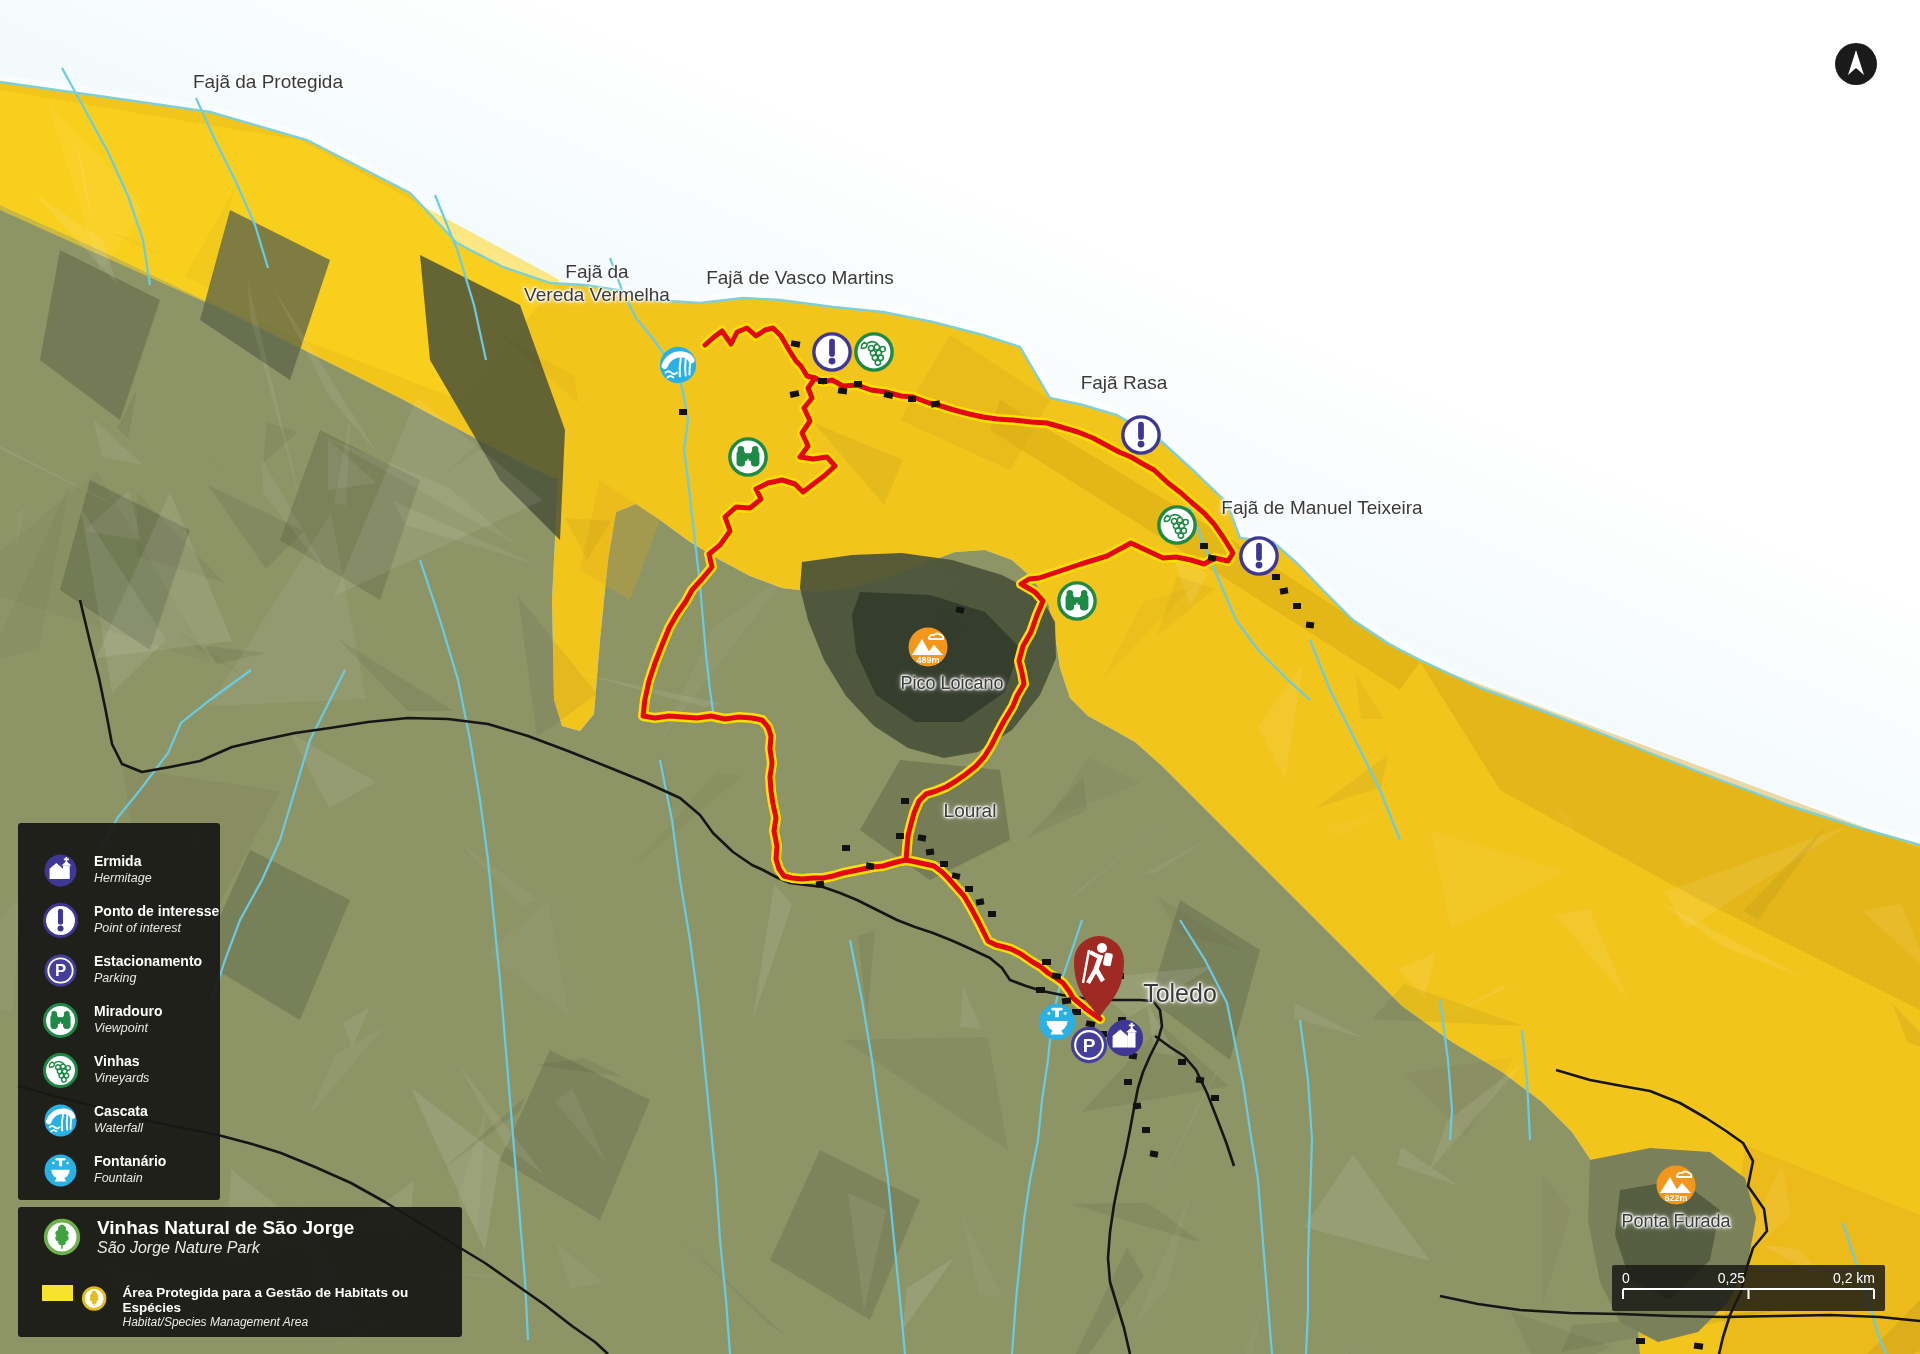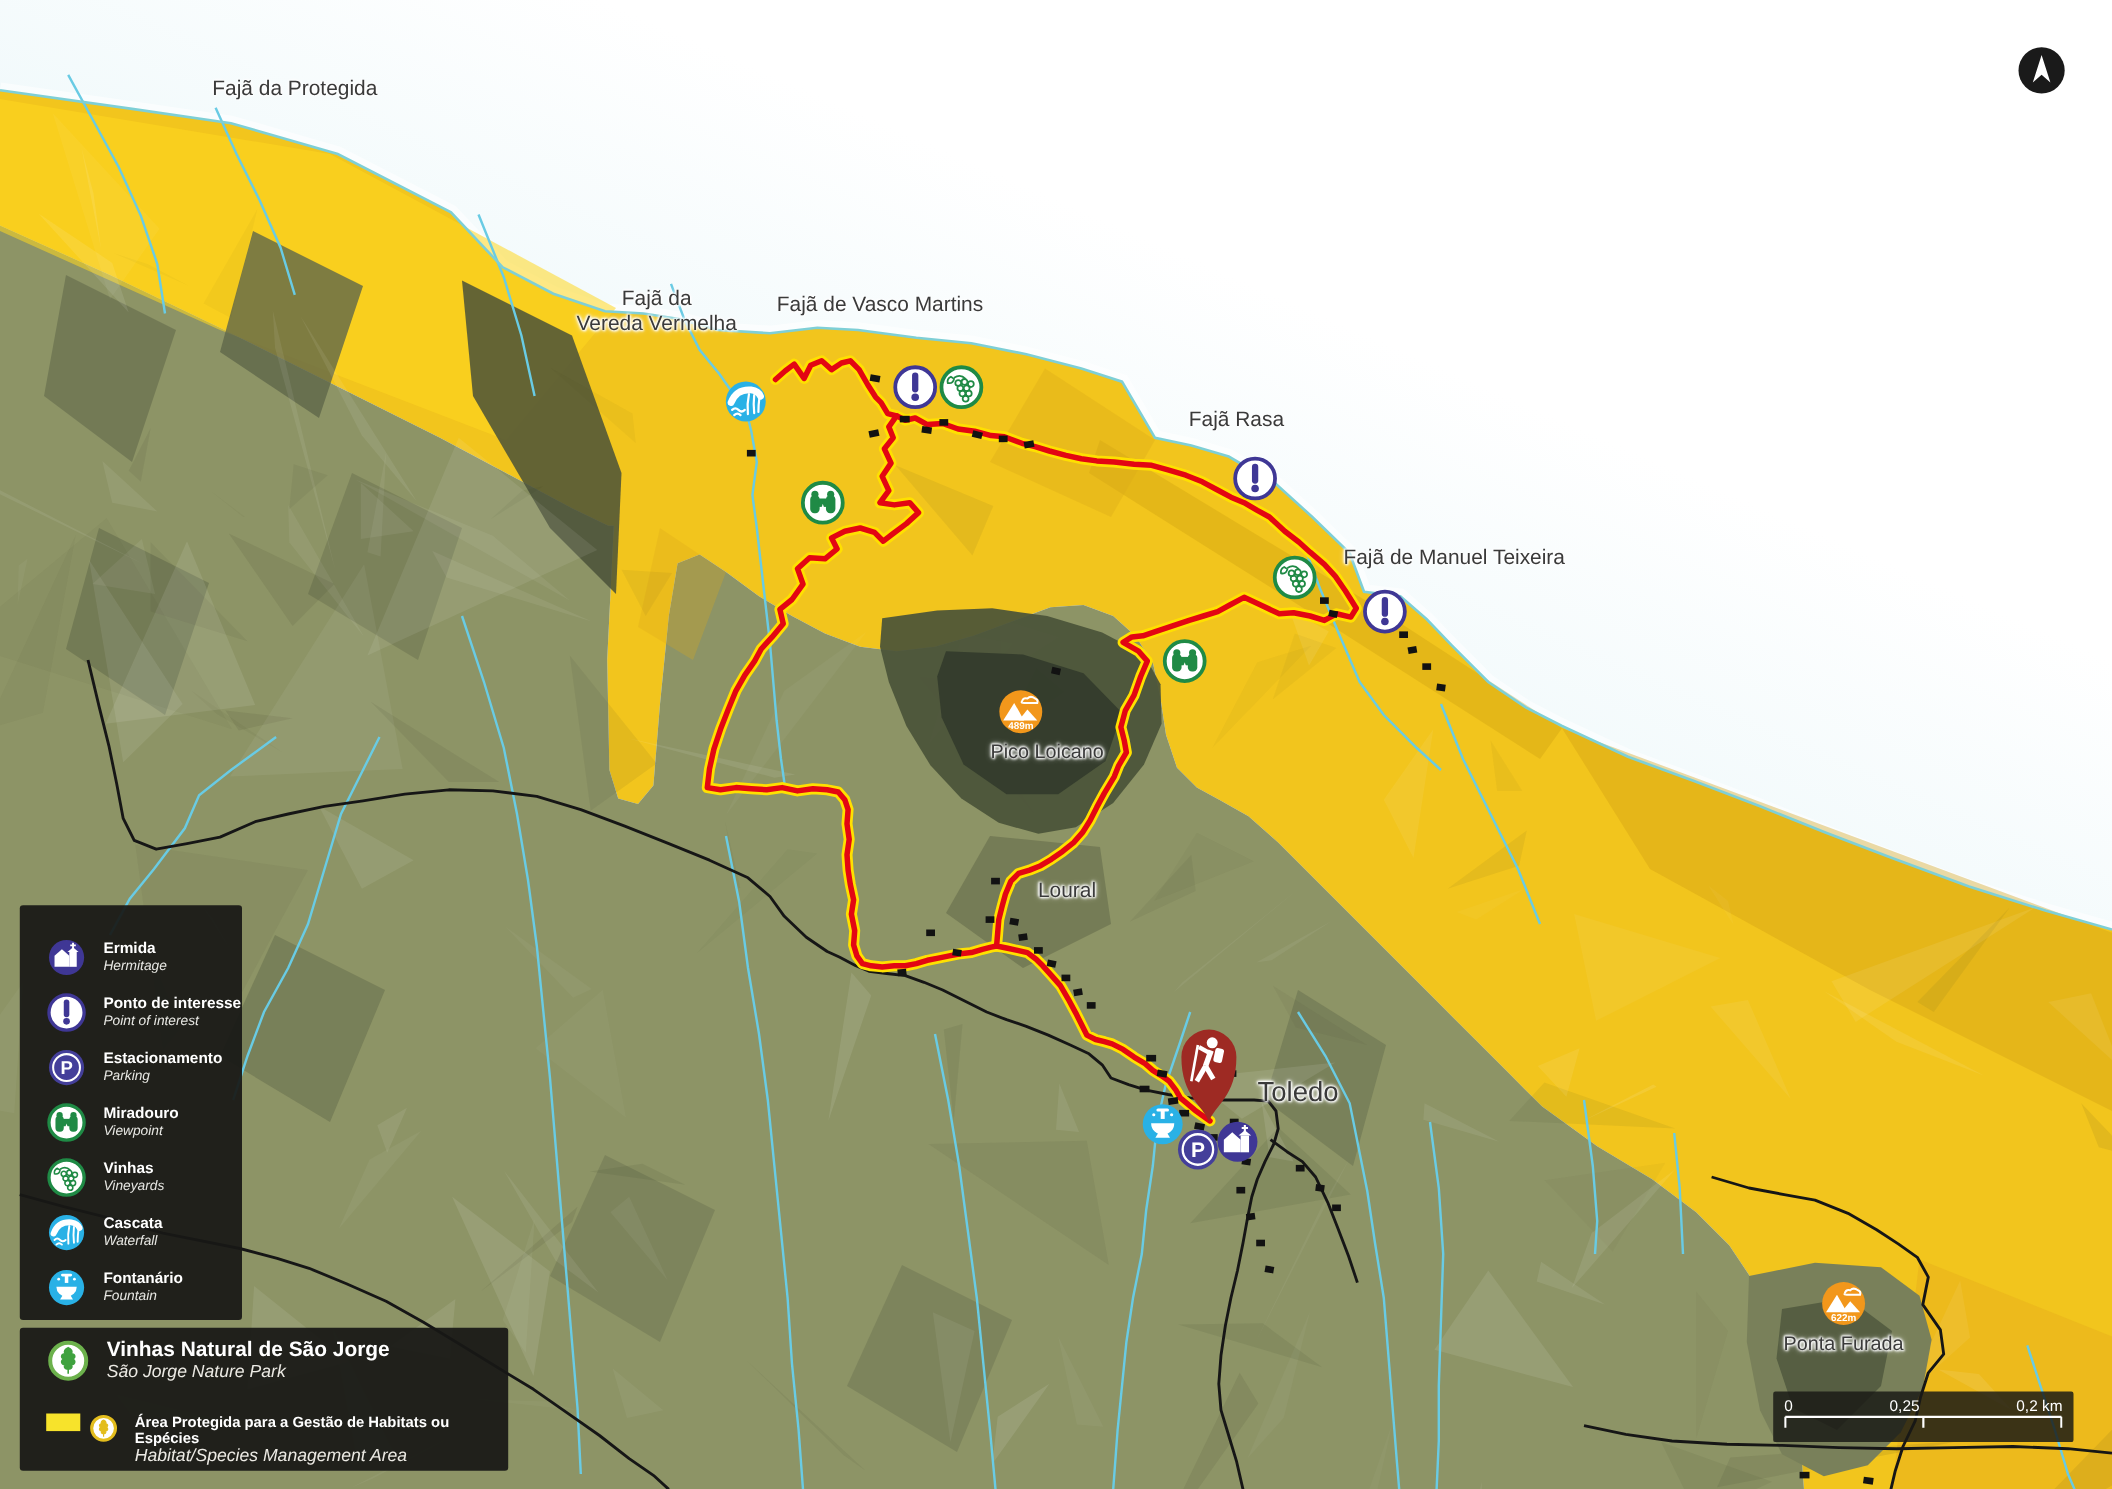--- a/index.html
+++ b/index.html
@@ -20,21 +20,21 @@
   .ltxt{margin-left:15px;}
   .ltxt .pt{font-size:14px;font-weight:bold;line-height:1.25;}
   .ltxt .en{font-size:12.5px;font-style:italic;color:#e8e8e4;line-height:1.25;}
   #legend-park{left:18px;top:1207px;width:444px;height:130px;box-sizing:border-box;padding:10px 0 0 24px;}
   .prow{display:flex;align-items:center;}
   .prow .t1{font-size:19px;font-weight:bold;}
   .prow .t2{font-size:16px;font-style:italic;color:#eceae4;}
   .prow2{margin-top:28px;display:flex;}
   .swatch{width:32px;height:16px;background:#F7E32B;margin-right:8px;}
   .prow2 .t1{font-size:13.5px;font-weight:bold;}
-  .prow2 .t2{font-size:16px;font-style:italic;color:#eceae4;}
+  .prow2 .t2{font-size:12px;font-style:italic;color:#eceae4;}
   
   #scalebar{position:absolute;left:1612px;top:1265px;width:273px;height:46px;
     background:rgba(25,25,22,0.84);border-radius:2px;box-sizing:border-box;padding:5px 10px 0 10px;color:#fff;}
   #scalebar .nums{display:flex;justify-content:space-between;font-size:14px;line-height:16px;}
   
   #attribution{position:absolute;right:10px;top:1316px;background:#ffffff;color:#3f3f3f;
     font-size:15px;padding:4px 12px;white-space:nowrap;}
 </style>
 </head>
 <body>

